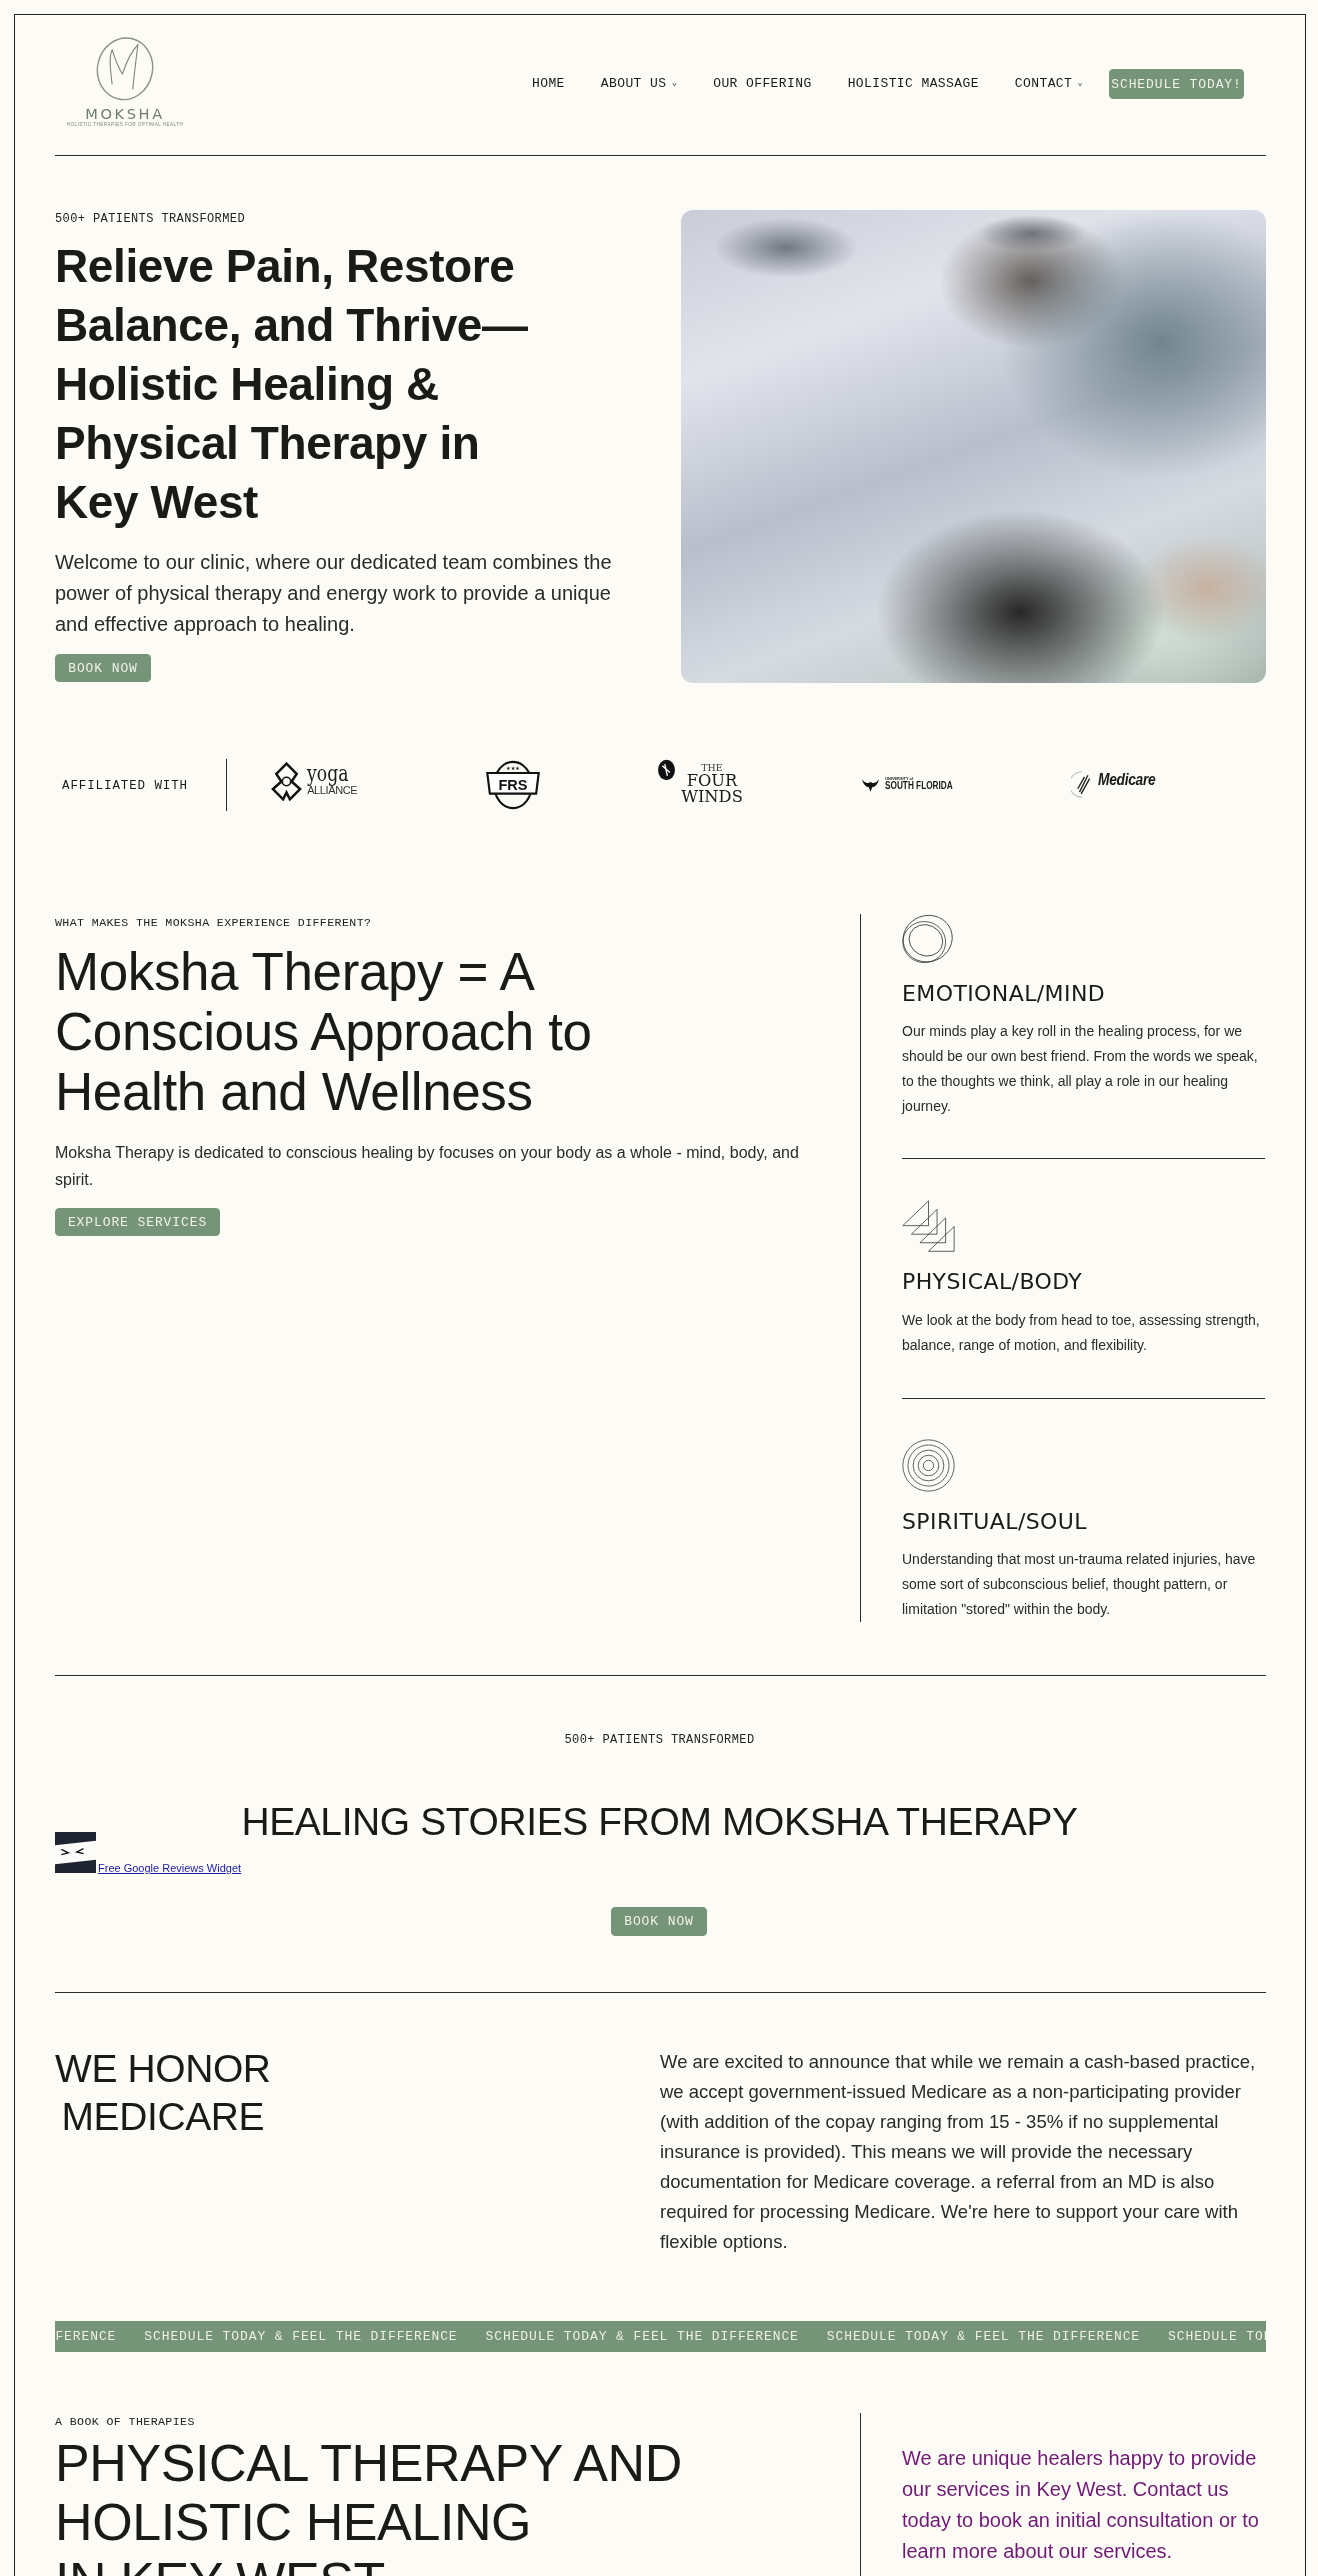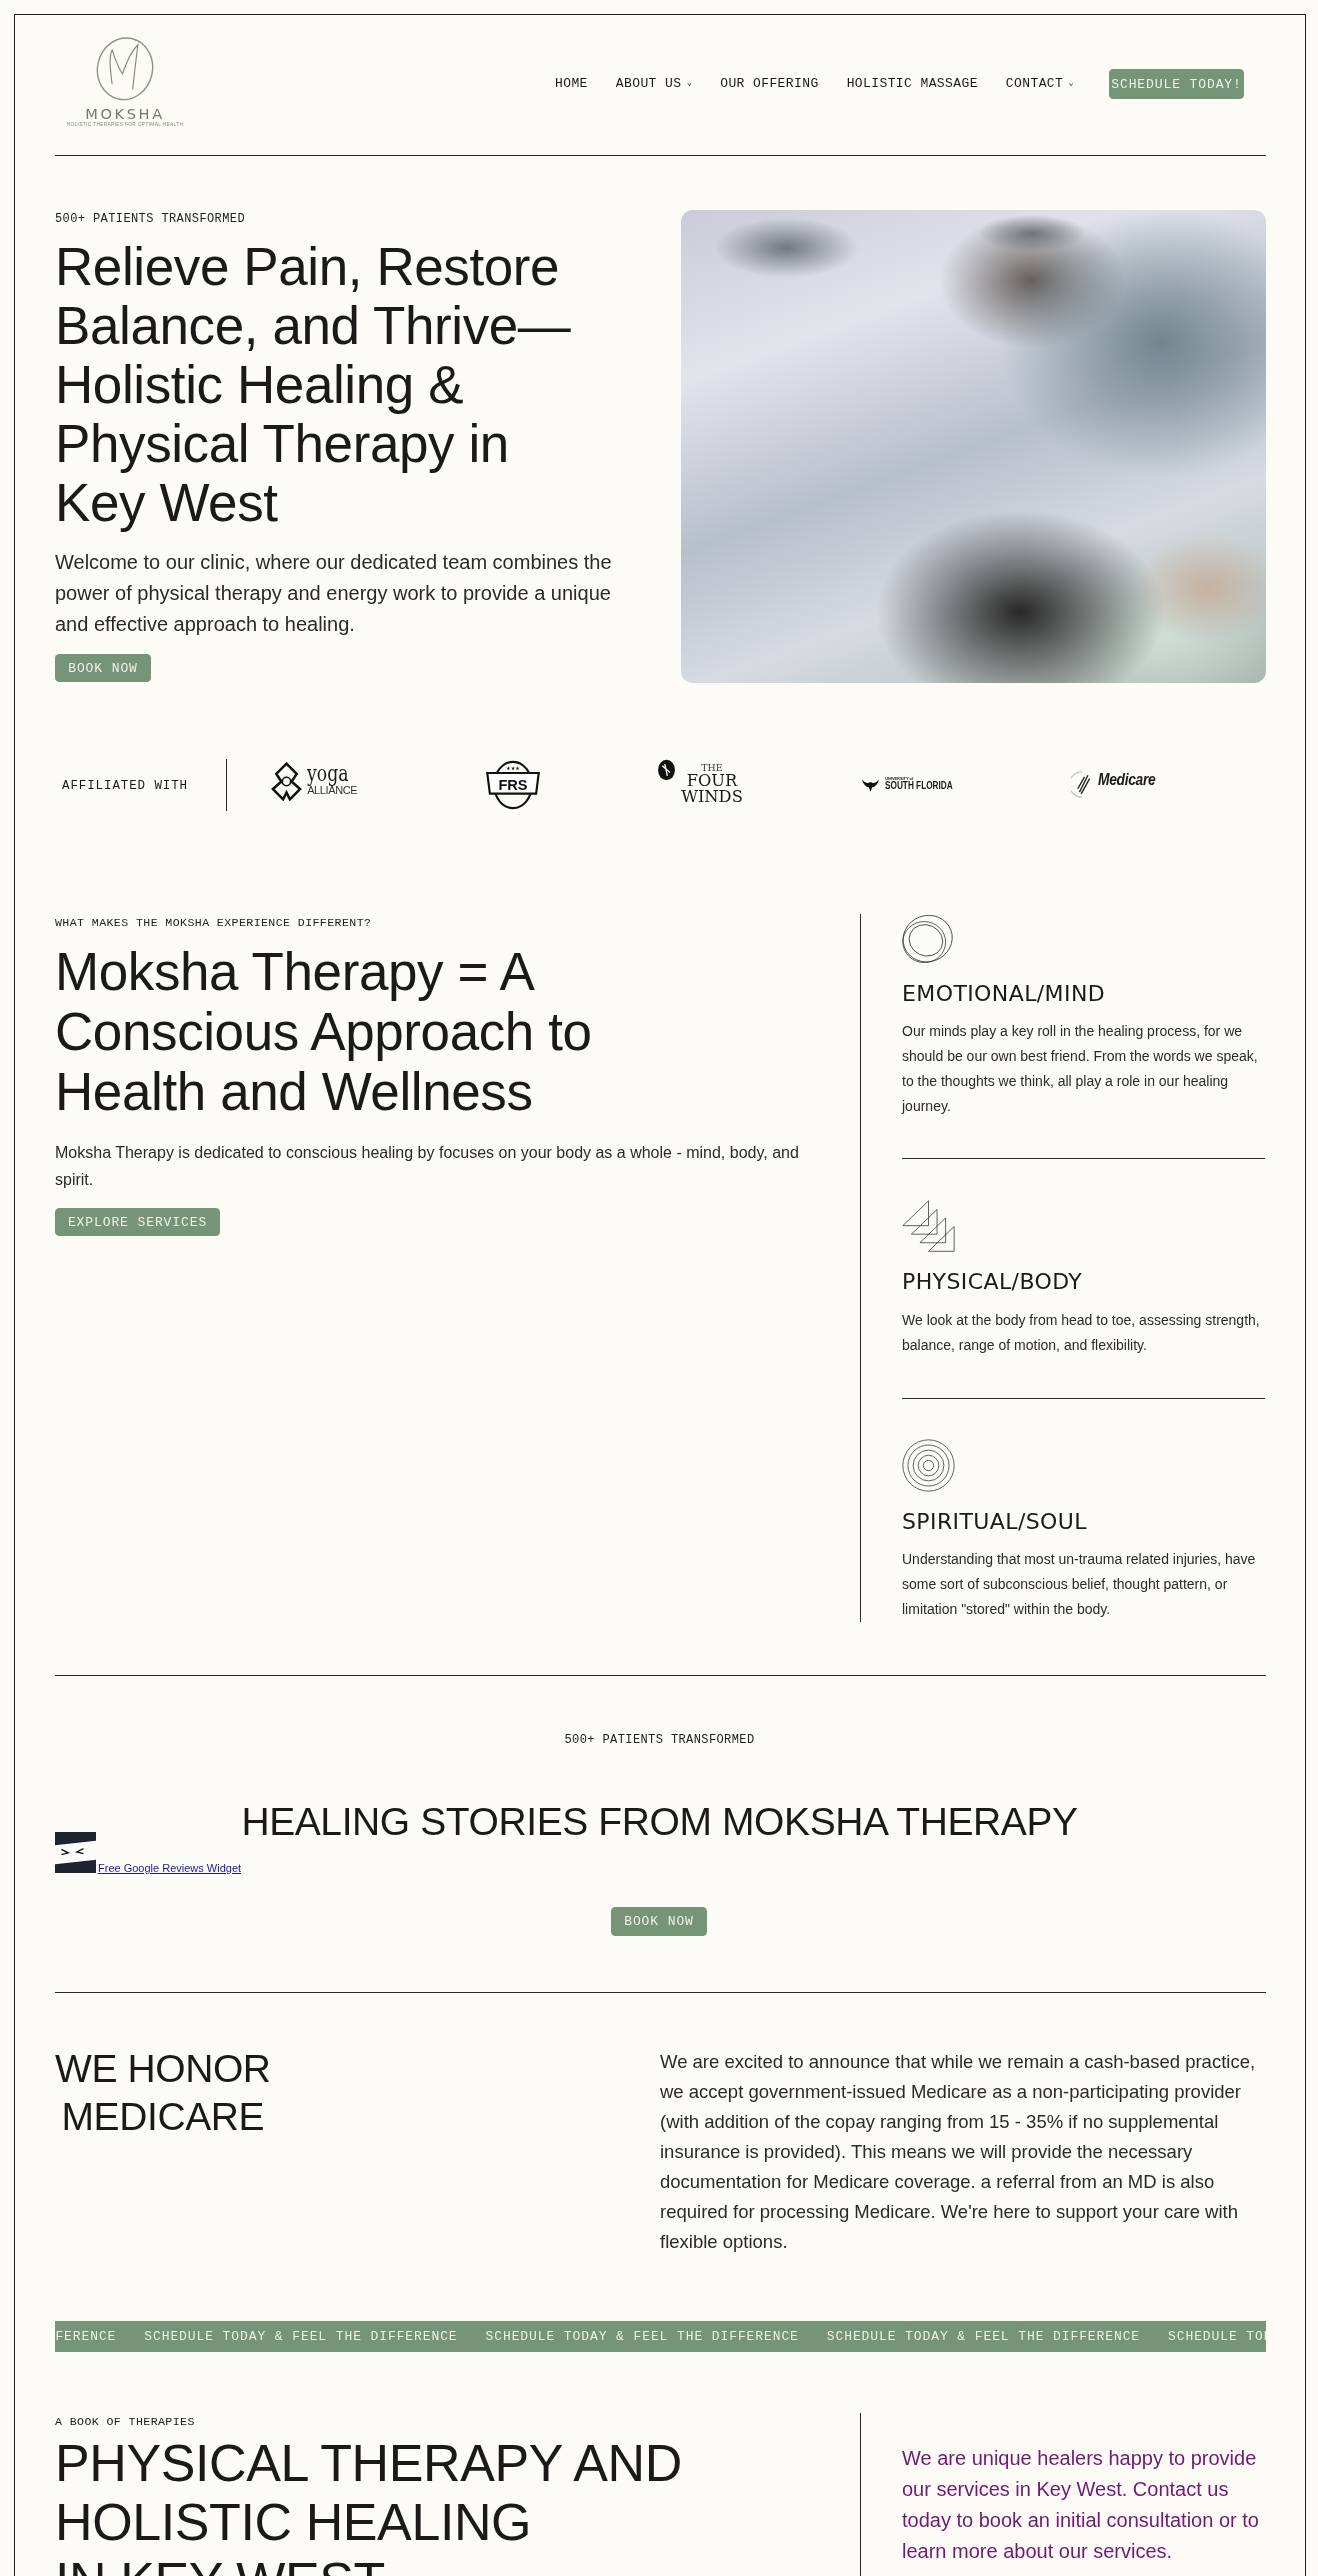--- a/index.html
+++ b/index.html
@@ -9,27 +9,27 @@
   .mono { font-family: "Liberation Mono", "DejaVu Sans Mono", monospace; }
   .abs { position: absolute; }
   .btn { position: absolute; background: #759478; color: #f2f2ea; border-radius: 4.3px; font-family: "Liberation Mono", monospace; font-size: 13px; letter-spacing: 0.9px; display: flex; align-items: center; justify-content: center; cursor: pointer; }
   .hr { position: absolute; height: 1.3px; background: #2a2a28; }
   .vr { position: absolute; width: 1.3px; background: #2a2a28; }
 
   
   .logo { left: 52px; top: 36px; width: 146px; height: 96px; }
   .logo-name { position: absolute; left: 0; width: 146px; top: 69px; text-align: center; font-size: 14.6px; letter-spacing: 2.6px; color: #6e7e6c; font-family: "DejaVu Sans", sans-serif; }
   .logo-tag { position: absolute; left: 0; width: 146px; top: 86px; text-align: center; font-size: 4.7px; letter-spacing: 0.4px; color: #7d8a7b; }
-  .nav { position: absolute; top: 76px; left: 555px; display: flex; gap: 0; font-size: 13px; letter-spacing: 0.4px; justify-content: flex-end; }
+  .nav { position: absolute; top: 76px; left: 532px; display: flex; gap: 8px; font-size: 13px; letter-spacing: 0.4px; justify-content: flex-end; }
   .nav-item { margin-right: 28px; display: flex; align-items: center; gap: 5.2px; cursor: pointer; white-space: nowrap; }
   .chev { font-size: 8.6px; transform: translateY(-0.9px); }
 
   
   .eyebrow { position: absolute; font-family: "Liberation Mono", monospace; font-size: 12px; letter-spacing: 0.4px; color: #222; }
-  .hero-h1 { left: 55px; top: 237px; width: 592px; font-size: 53px; line-height: 59px; font-weight: 400; letter-spacing: -0.4px; }
+  .hero-h1 { left: 55px; top: 237px; width: 592px; font-size: 46px; line-height: 59px; font-weight: 700; letter-spacing: -0.4px; }
   .hero-p { left: 55px; top: 547px; width: 584px; font-size: 20px; line-height: 31px; color: #2a2a28; }
   .hero-img { left: 681px; top: 210px; width: 585px; height: 473px; border-radius: 12px; overflow: hidden;
     background:
       radial-gradient(ellipse 103px 43px at 18% 8%, rgba(70,80,90,0.7), transparent 70%),
       radial-gradient(ellipse 77px 26px at 60% 5%, rgba(60,70,80,0.6), transparent 70%),
       radial-gradient(ellipse 223px 189px at 82% 28%, rgba(110,130,140,0.95), transparent 72%),
       radial-gradient(ellipse 155px 112px at 60% 15%, rgba(50,40,30,0.7), transparent 60%),
       radial-gradient(ellipse 206px 146px at 58% 85%, rgba(30,30,28,0.95), transparent 70%),
       radial-gradient(ellipse 103px 77px at 90% 80%, rgba(200,170,150,0.8), transparent 70%),
       radial-gradient(ellipse 172px 103px at 82% 90%, rgba(210,225,215,0.9), transparent 70%),

